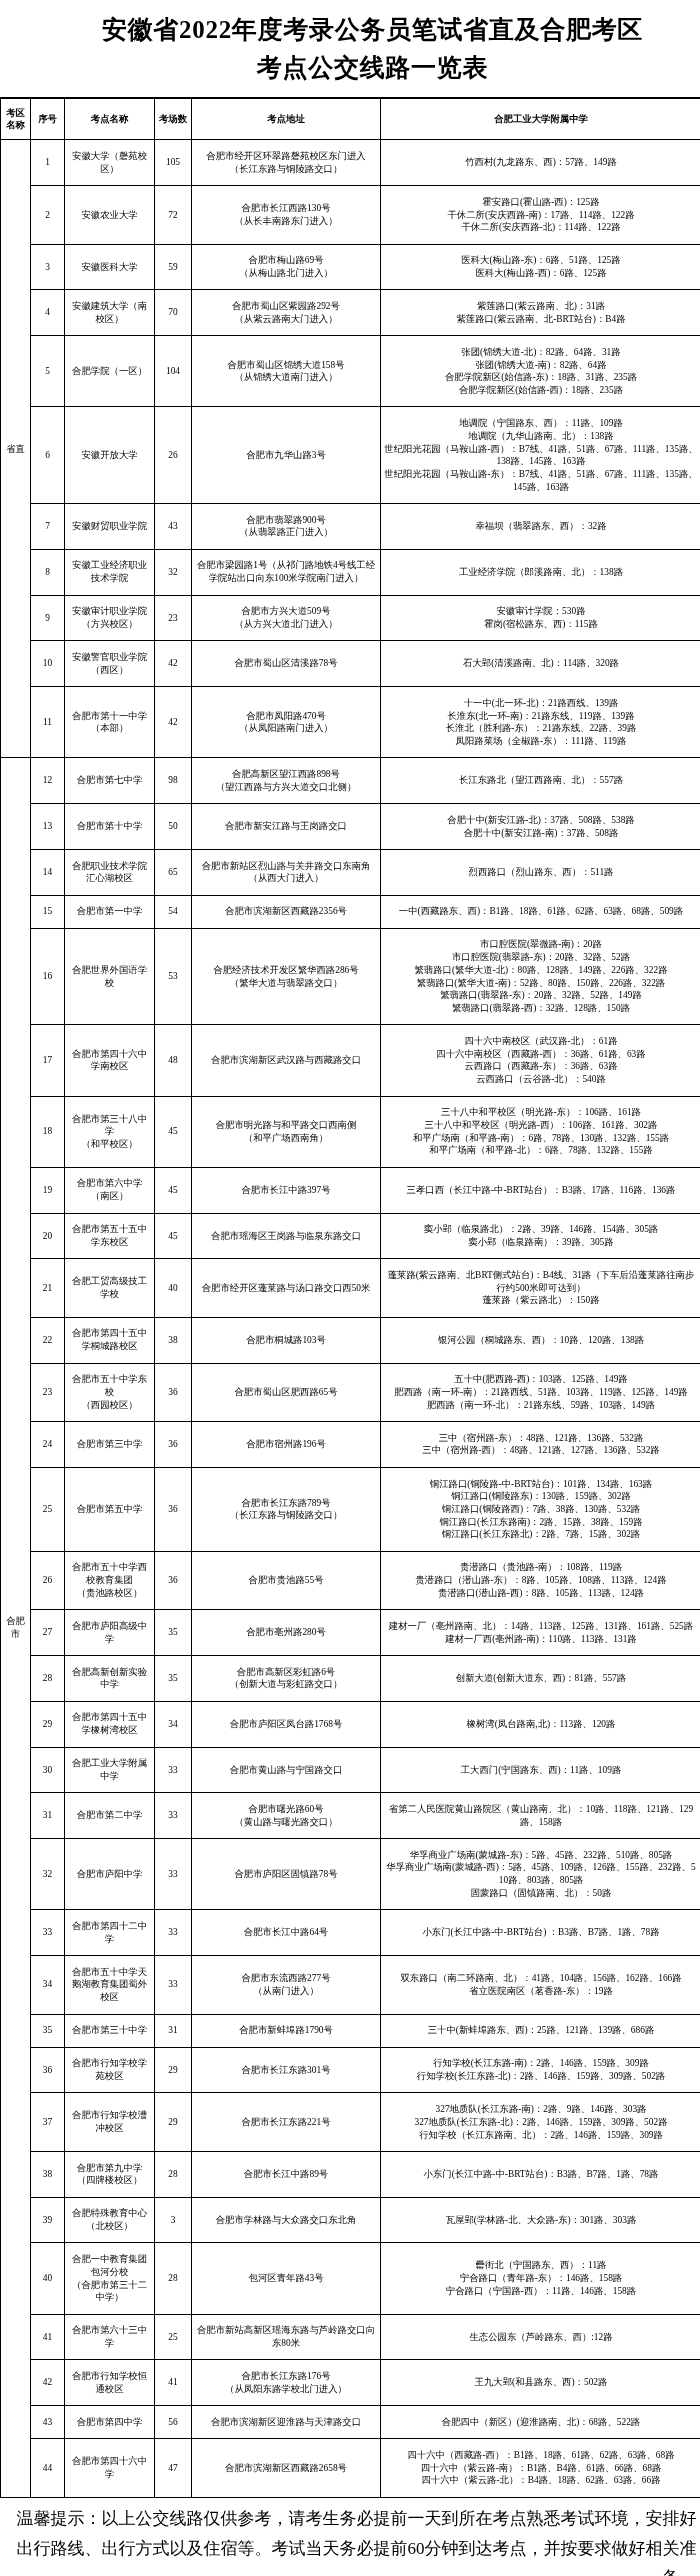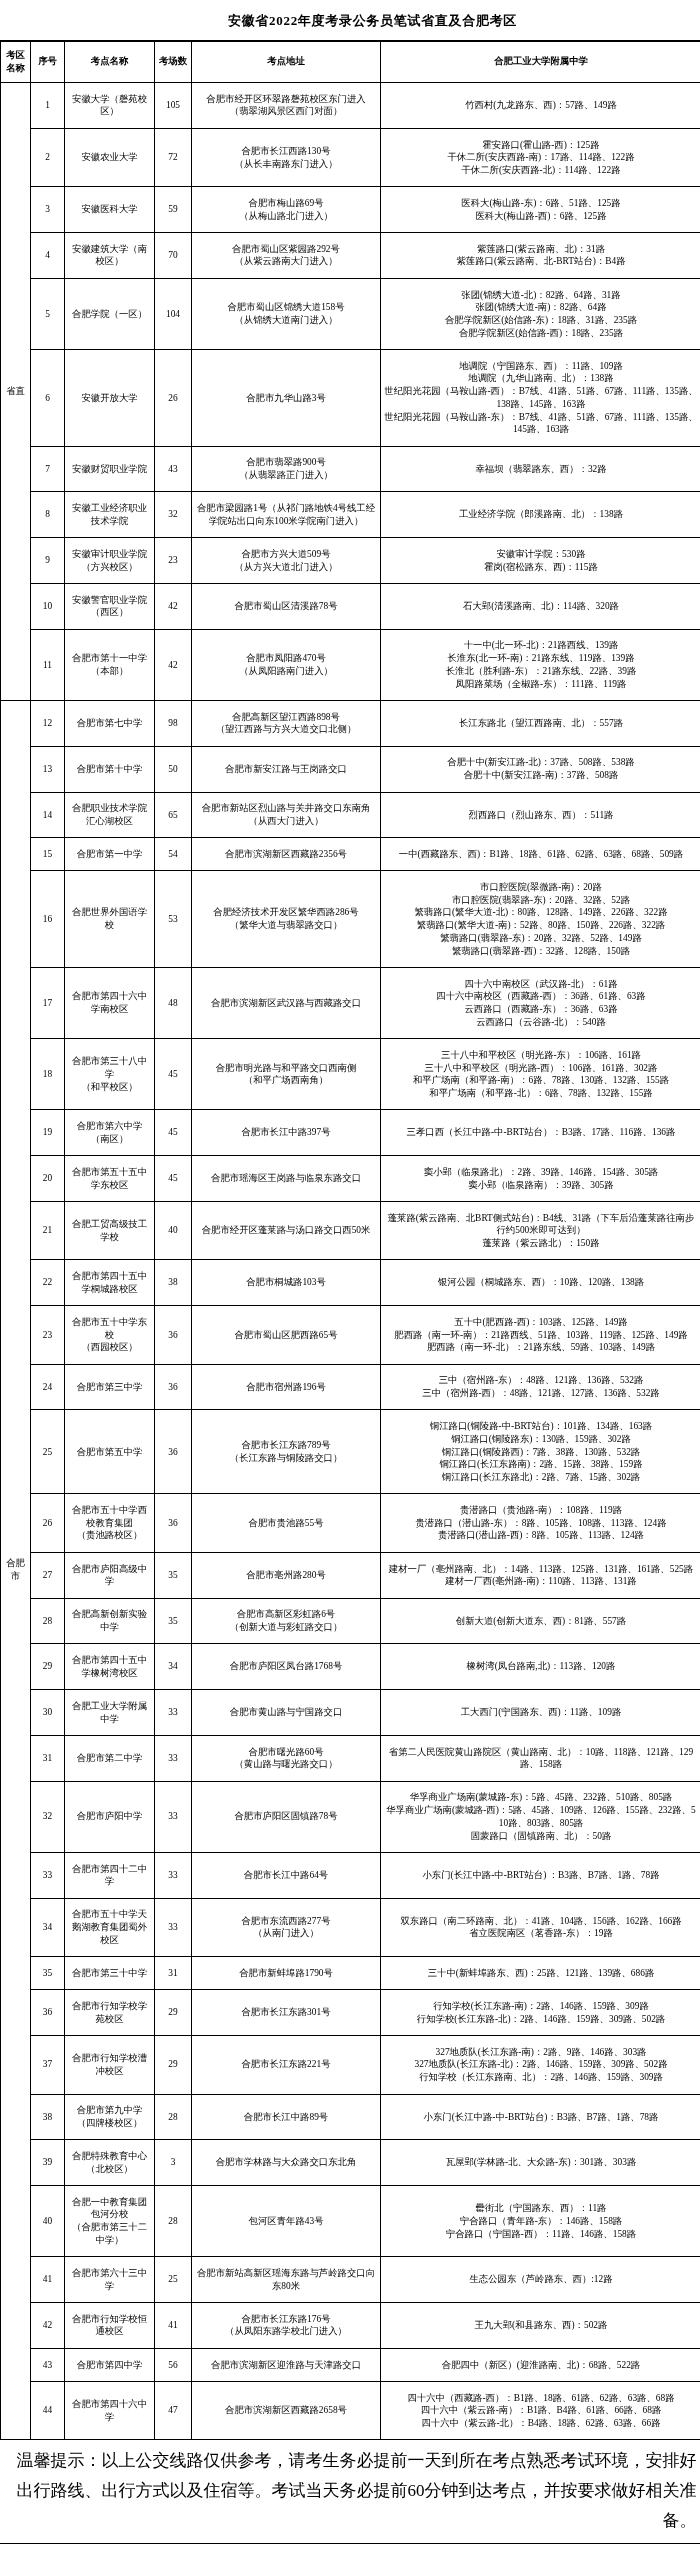--- a/index.html
+++ b/index.html
@@ -12,21 +12,21 @@
   .page {
     width: 701px;
     margin: 0 auto;
     background: #ffffff;
   }
   .title-block {
     text-align: center;
     padding: 10.5px 0 9px 0;
   }
   .title-line {
-    font-size: 13px;
+    font-size: 25px;
     font-weight: bold;
     line-height: 1.55;
     letter-spacing: 0.7px;
     margin-left: 44px;
   }
   table.exam-table {
     width: 701px;
     border-collapse: collapse;
     table-layout: fixed;
     border-top: 2.2px solid #000;
@@ -67,20 +67,21 @@
     border-bottom: 0.7px solid #000;
   }
 </style>
 </head>
 <body>
 
 <div class="page">
 
   <div class="title-block">
     <div class="title-line">安徽省2022年度考录公务员笔试省直及合肥考区</div>
+    <div class="title-line">考点公交线路一览表</div>
   </div>
 
   <table class="exam-table">
     <colgroup>
       <col class="c-area">
         <col class="c-no">
         <col class="c-name">
         <col class="c-rooms">
         <col class="c-addr">
         <col class="c-route">
@@ -96,21 +97,21 @@
       </tr>
     </thead>
     <tbody id="table-body">
 
     <tr>
           <td class="cell-area" rowspan="11">省直</td>
           <td class="cell-center">1</td>
           <td class="cell-center">安徽大学（磬苑校区）</td>
           <td class="cell-center">105</td>
           <td class="cell-center">合肥市经开区环翠路磬苑校区东门进入
-（翡翠湖风景区西门对面）</td>
+（长江东路与铜陵路交口）</td>
           <td class="cell-routes">
             <div class="route-line">竹西村(九龙路东、西)：57路、149路</div>
           </td>
         </tr>
         <tr>
           <td class="cell-center">2</td>
           <td class="cell-center">安徽农业大学</td>
           <td class="cell-center">72</td>
           <td class="cell-center">合肥市长江西路130号
 （从长丰南路东门进入）</td>

